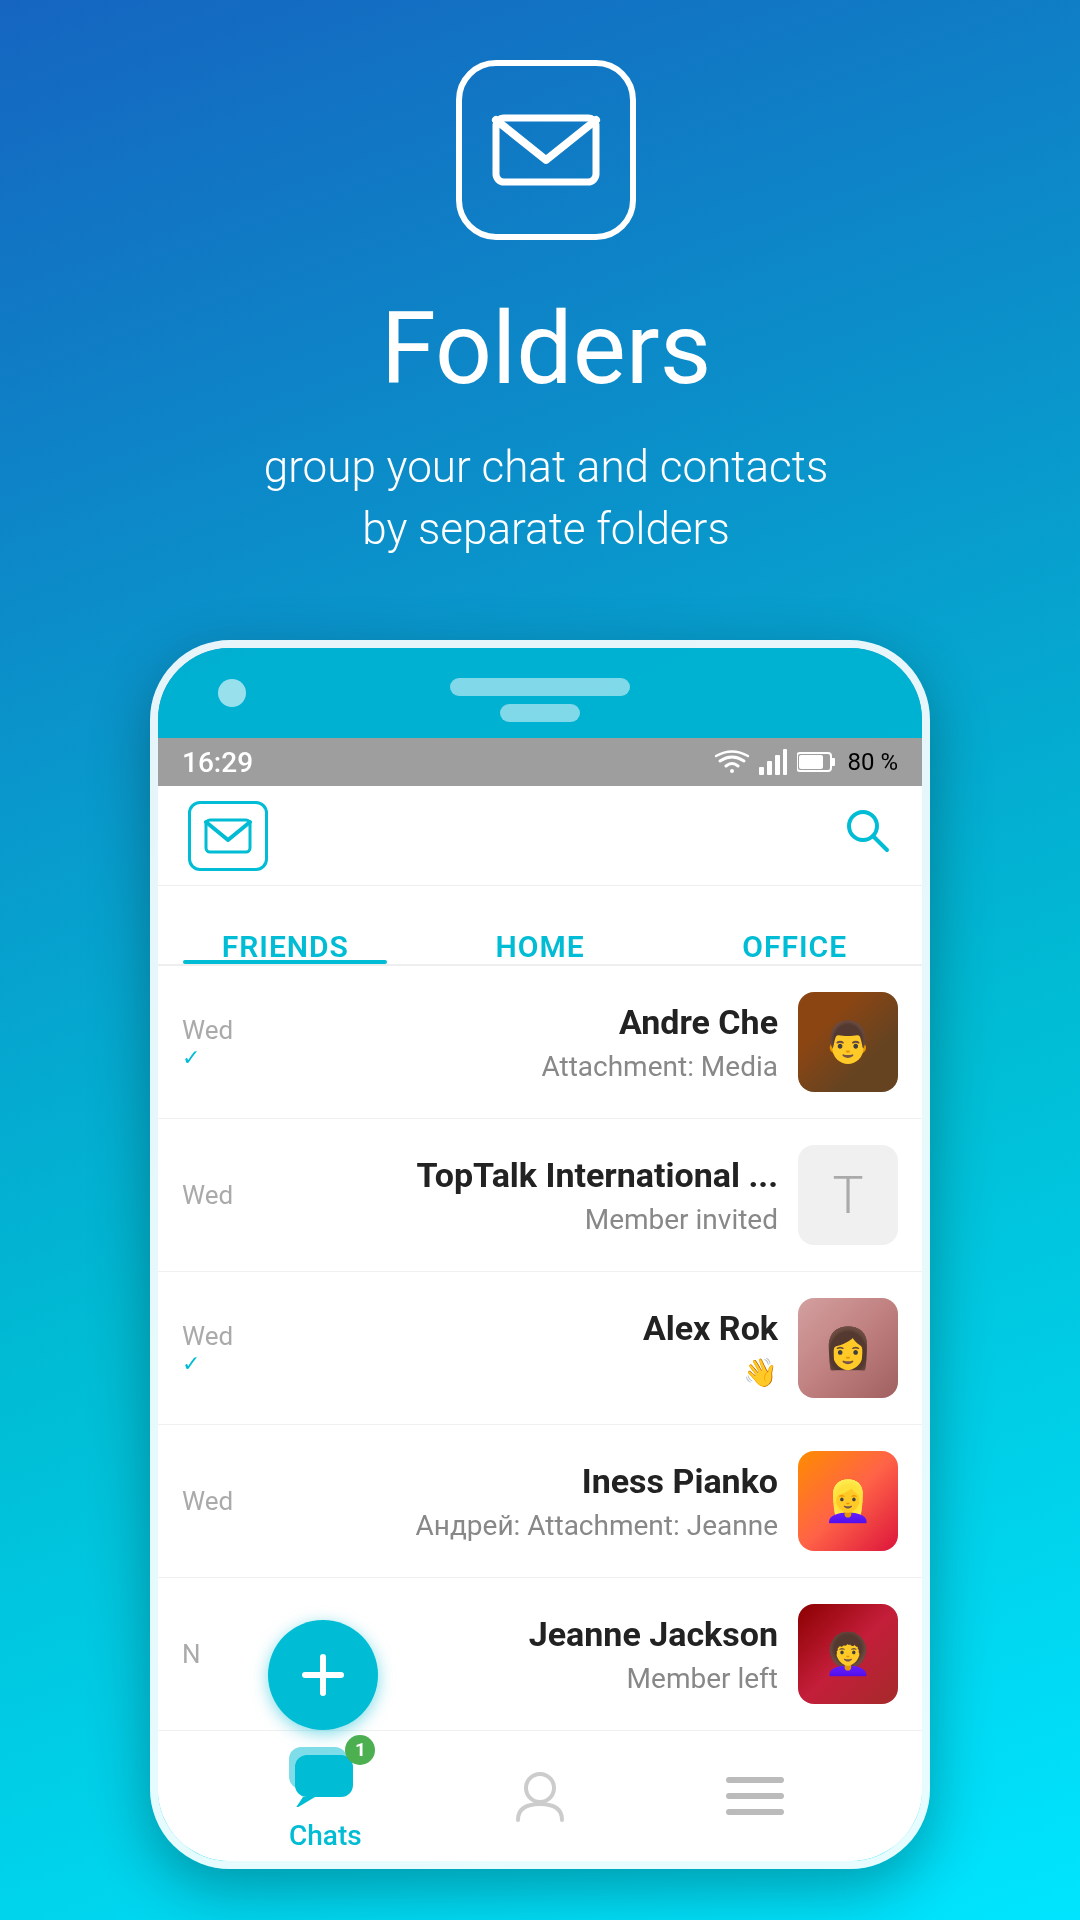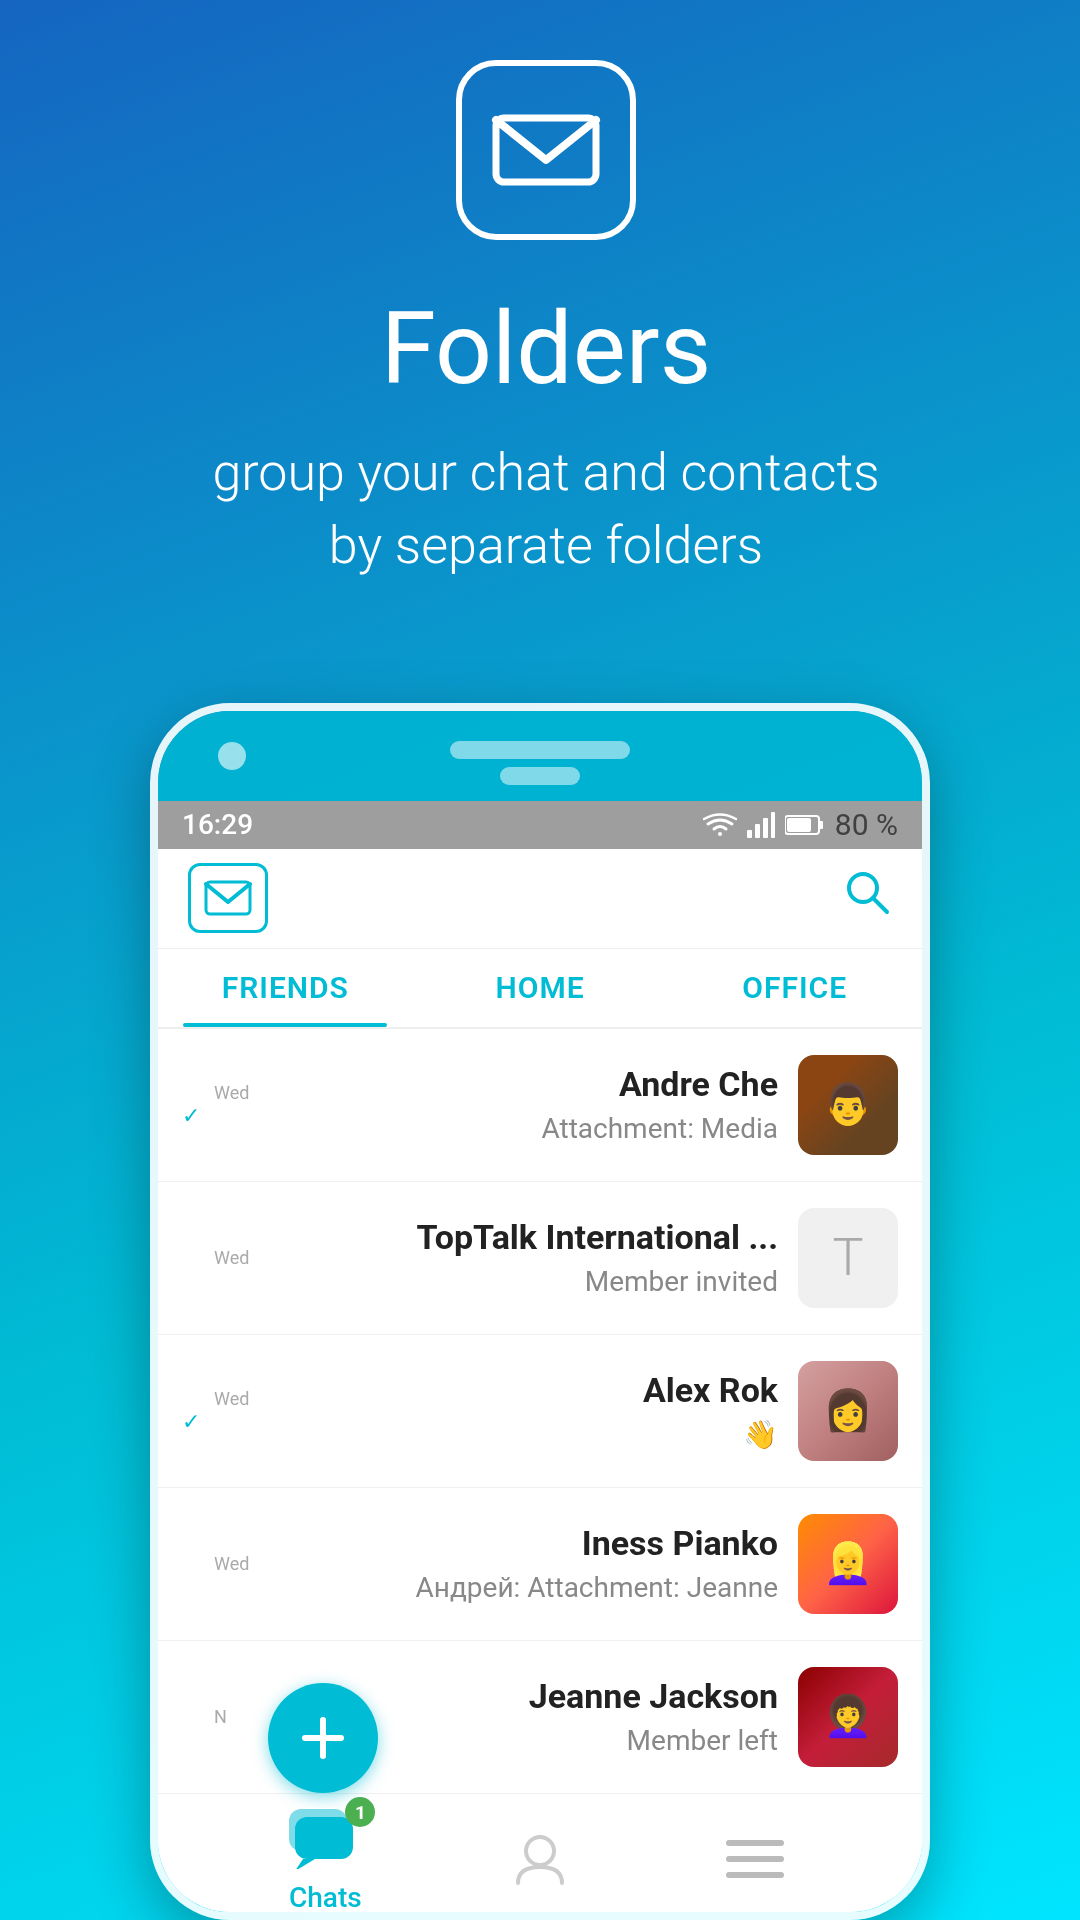--- a/index.html
+++ b/index.html
@@ -42,27 +42,27 @@
     }
 
     .main-title {
       font-size: 100px;
       font-weight: 400;
       color: white;
       margin-bottom: 30px;
     }
 
     .subtitle {
-      font-size: 52px;
+      font-size: 44px;
       font-weight: 300;
       color: white;
       text-align: center;
       line-height: 1.4;
       padding: 0 60px;
-      margin-bottom: 120px;
+      margin-bottom: 80px;
     }
 
     
     .phone-mockup {
       width: 780px;
       background: transparent;
       border: 8px solid rgba(255,255,255,0.9);
       border-radius: 80px;
       overflow: hidden;
       position: relative;
@@ -132,22 +132,22 @@
 
     .status-icons {
       display: flex;
       align-items: center;
       gap: 10px;
       color: white;
       font-size: 22px;
     }
 
     .battery-text {
-      font-size: 30px;
-      color: #404040;
+      font-size: 24px;
+      color: #000000;
     }
 
     
     .app-header {
       background: white;
       height: 100px;
       display: flex;
       align-items: center;
       justify-content: space-between;
       padding: 0 30px;
@@ -173,21 +173,21 @@
     .tabs-bar {
       background: white;
       display: flex;
       height: 80px;
       border-bottom: 2px solid #eee;
     }
 
     .tab {
       flex: 1;
       display: flex;
-      align-items: center;
+      align-items: flex-end;
       justify-content: center;
       font-size: 30px;
       font-weight: 600;
       color: #00BCD4;
       cursor: pointer;
       position: relative;
       letter-spacing: 1px;
     }
 
     .tab.active::after {
@@ -218,22 +218,21 @@
       display: flex;
       flex-direction: column;
       align-items: flex-start;
       min-width: 90px;
       color: #aaa;
       font-size: 26px;
     }
 
     .chat-meta .day {
       color: #aaa;
-      font-size: 18px;
-      margin-left: 32px;
+      font-size: 26px;
     }
 
     .check-icon {
       color: #00BCD4;
       font-size: 22px;
     }
 
     .chat-content {
       flex: 1;
       display: flex;

